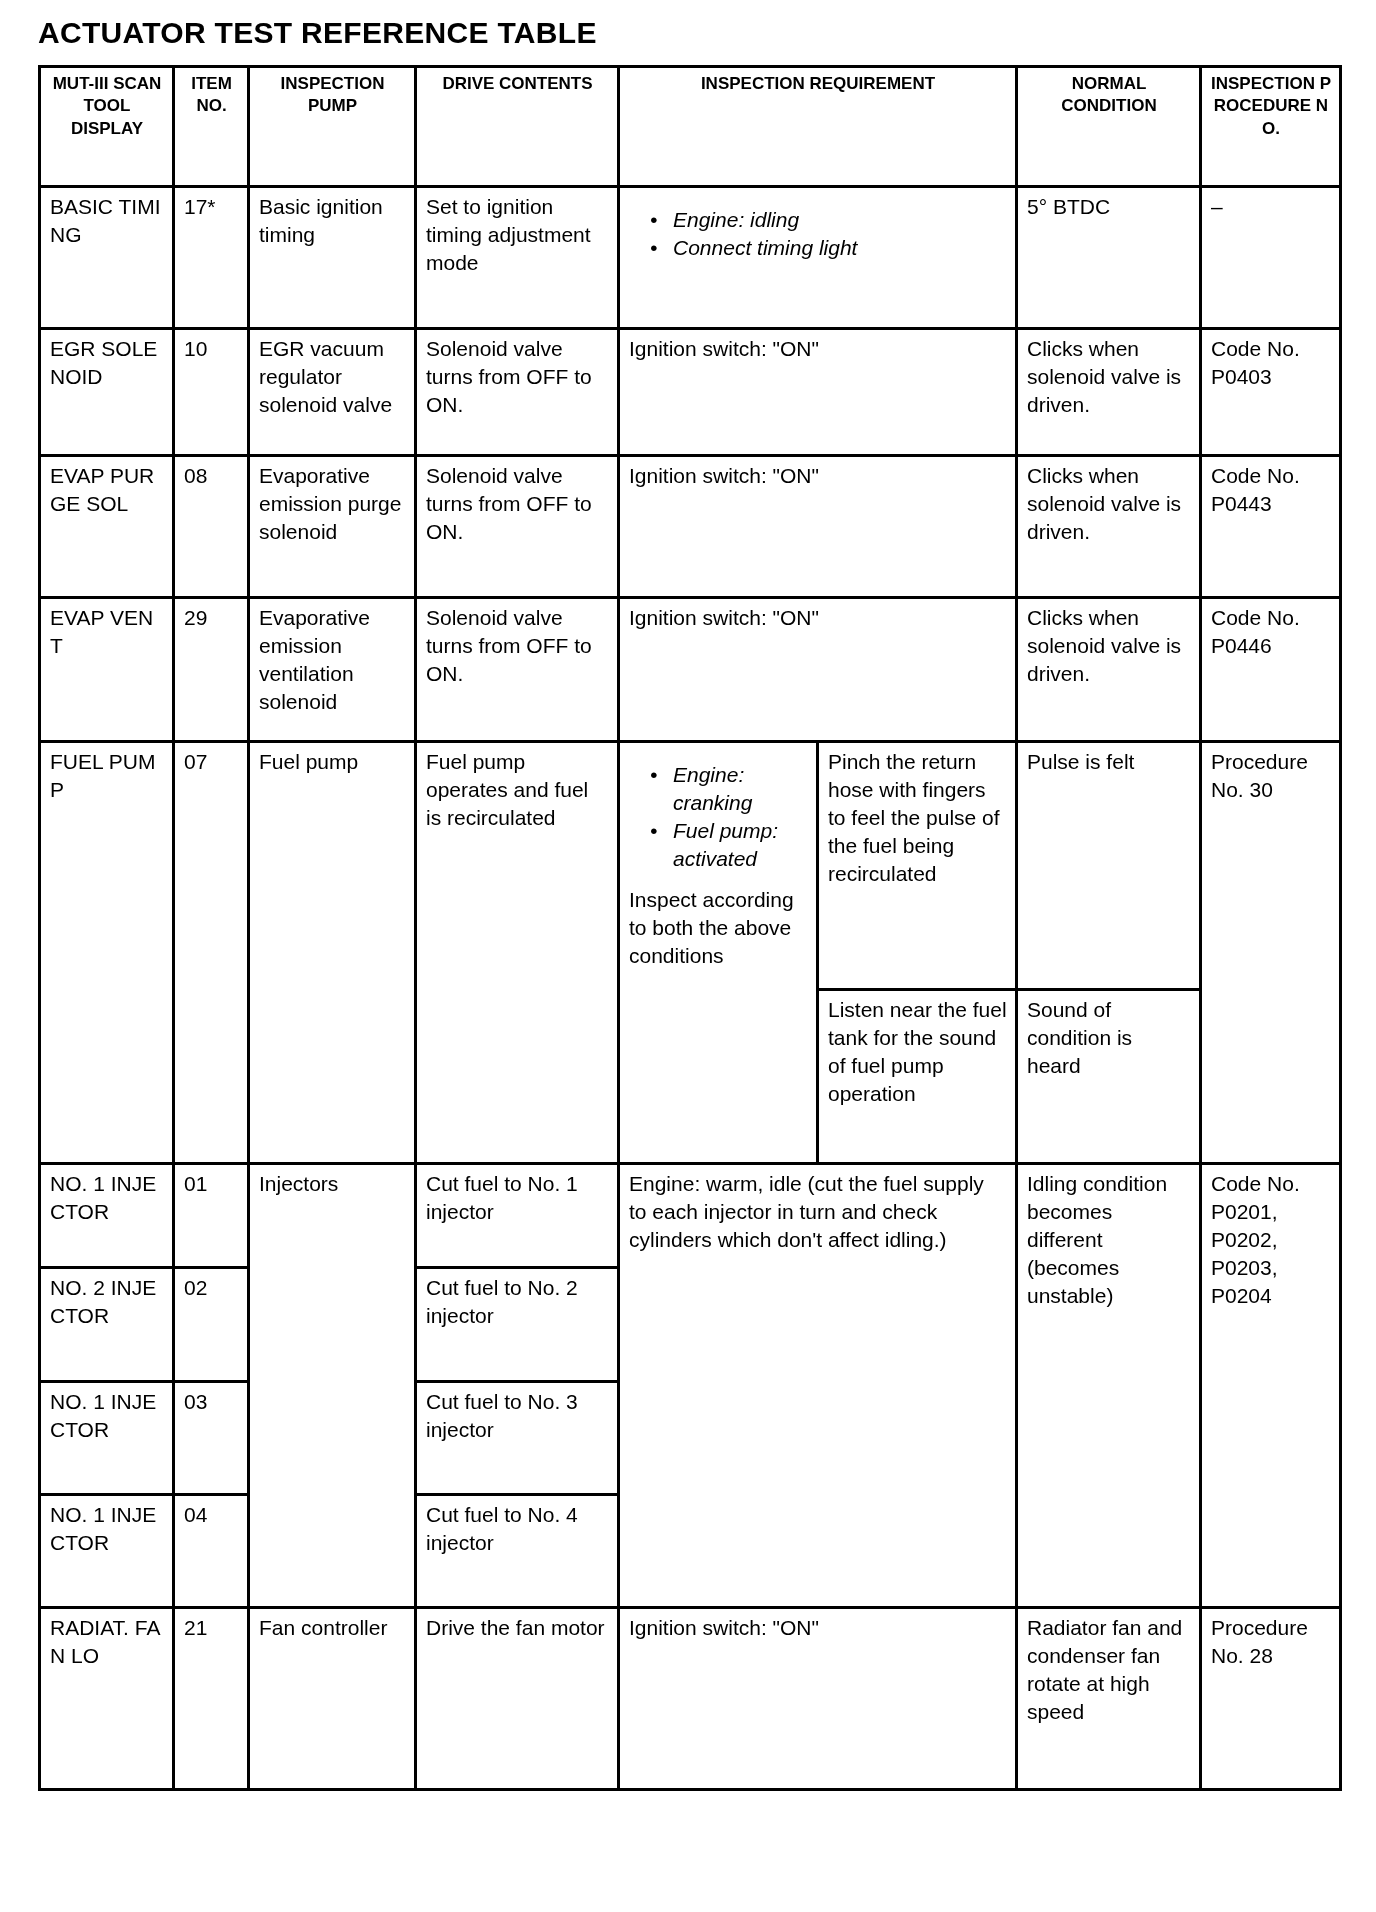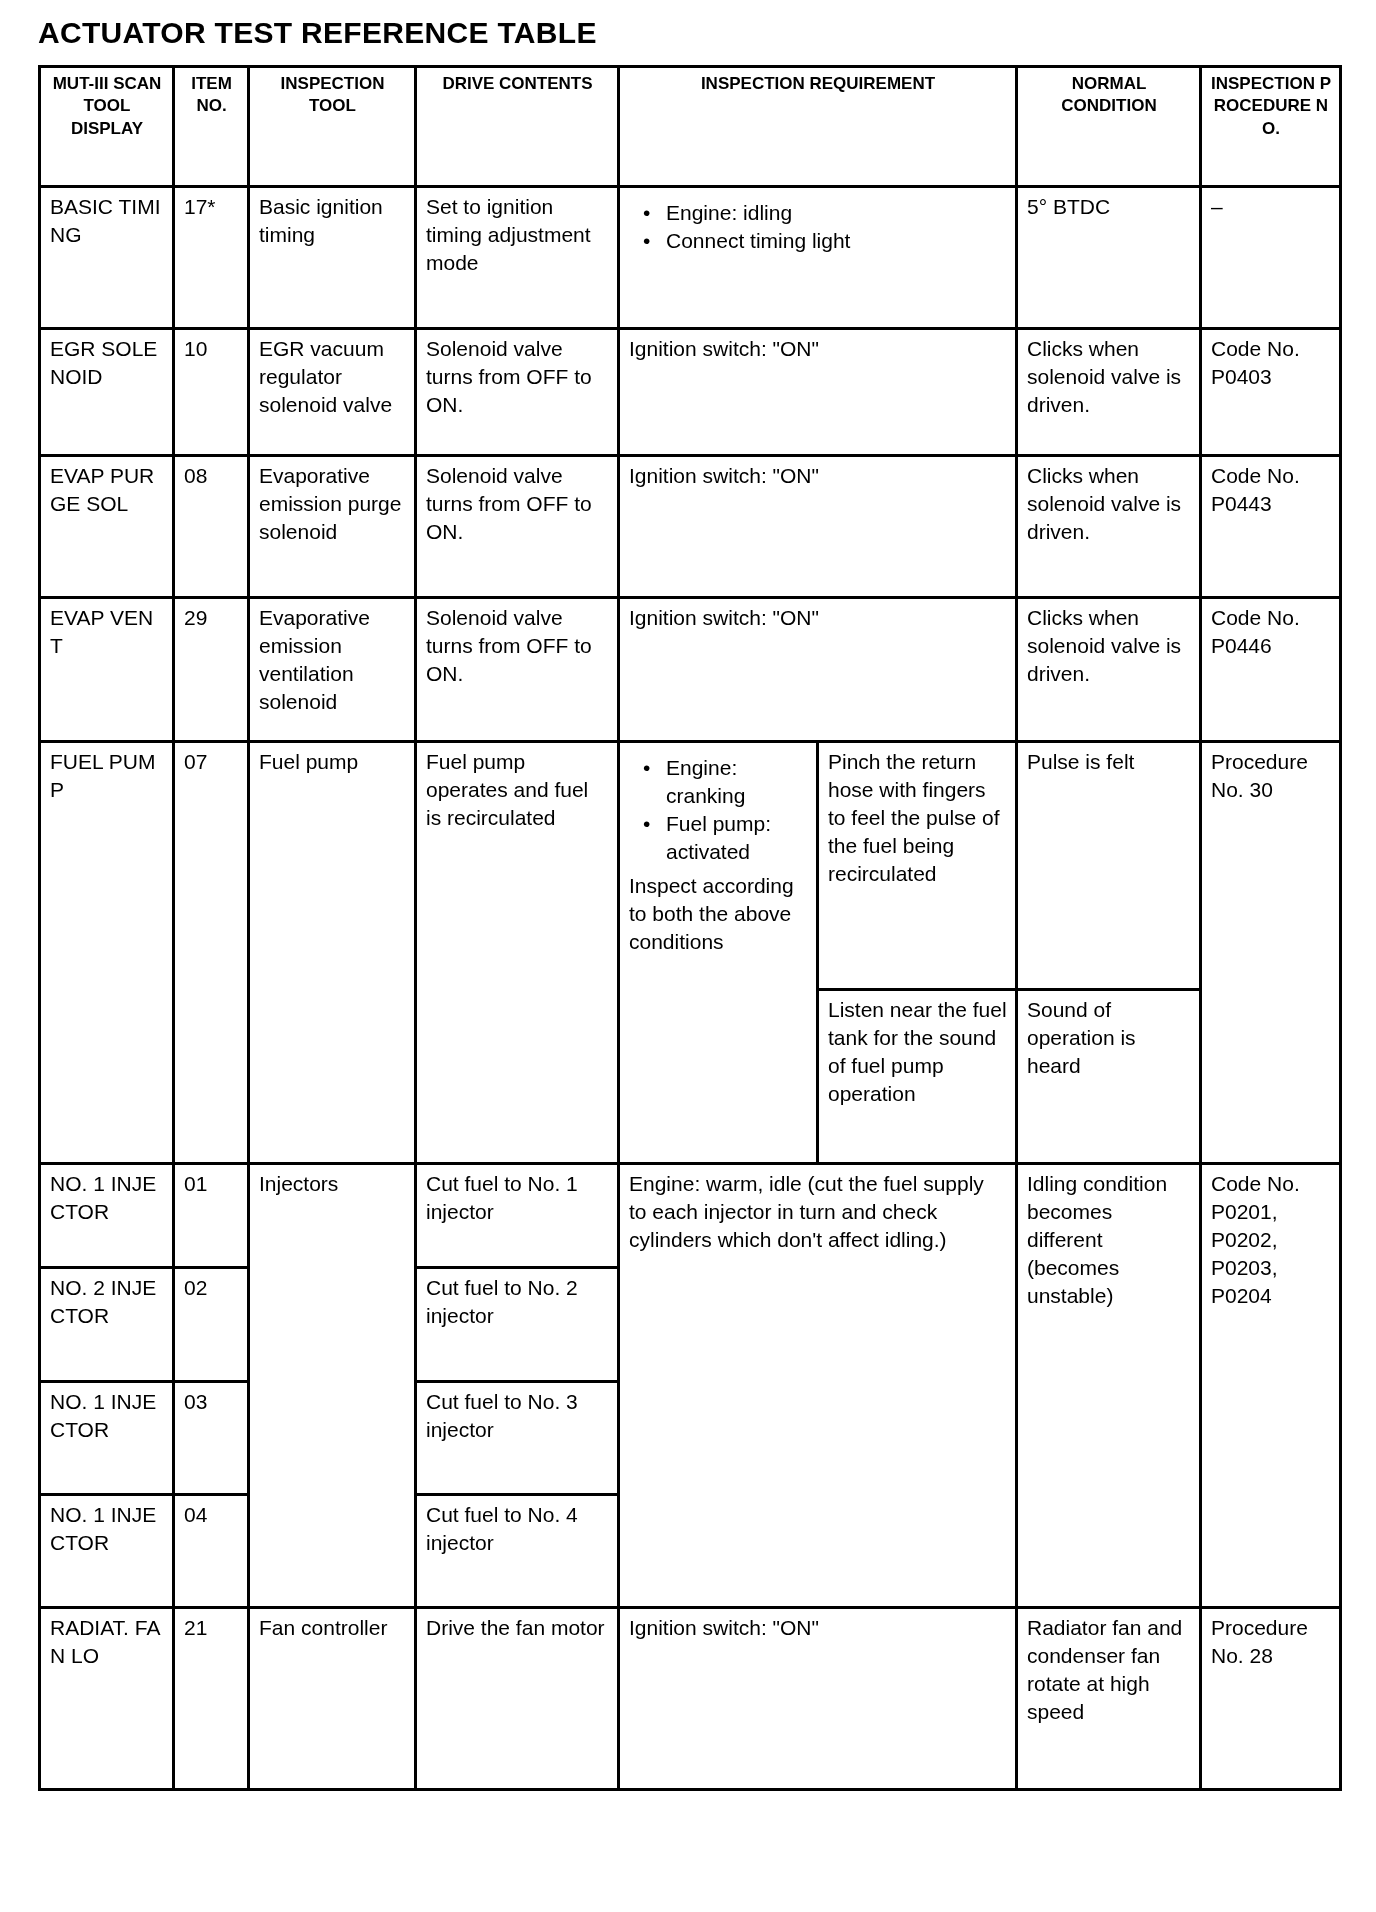--- a/index.html
+++ b/index.html
@@ -36,21 +36,21 @@
     font-weight: bold;
     line-height: 1.32;
     text-align: center;
   }
   td {
     font-size: 21px;
     font-weight: normal;
     line-height: 1.33;
   }
   td.brk, th.brk { word-break: break-all; }
-  ul.bullets { list-style: none; margin: 6px; padding: 0; }
+  ul.bullets { list-style: none; margin: 13px; padding: 0; font-style: italic; }
   ul.bullets li { position: relative; padding-left: 31px; }
   ul.bullets li::before {
     content: "\2022";
     position: absolute;
     left: 8px;
     top: 0;
   }
   .note {
     font-size: 22px;
     font-style: italic;
@@ -73,21 +73,21 @@
       <col style="width:199px">
       <col style="width:199px">
       <col style="width:184px">
       <col style="width:140px">
     </colgroup>
     <tbody>
 
       <tr style="height:120px">
         <th>MUT-III SCAN TOOL DISPLAY</th>
         <th>ITEM NO.</th>
-        <th>INSPECTION TOOL</th>
+        <th>INSPECTION PUMP</th>
         <th>DRIVE CONTENTS</th>
         <th colspan="2">INSPECTION REQUIREMENT</th>
         <th>NORMAL CONDITION</th>
         <th class="brk">INSPECTION PROCEDURE NO.</th>
       </tr>
 
       <tr style="height:142px">
         <td class="brk">BASIC TIMING</td>
         <td>17*</td>
         <td>Basic ignition timing</td>
@@ -144,21 +144,21 @@
           </ul>
           <div>Inspect according to both the above conditions</div>
         </td>
         <td>Pinch the return hose with fingers to feel the pulse of the fuel being recirculated</td>
         <td>Pulse is felt</td>
         <td rowspan="2">Procedure No. 30</td>
       </tr>
 
       <tr style="height:174px">
         <td>Listen near the fuel tank for the sound of fuel pump operation</td>
-        <td>Sound of operation is heard</td>
+        <td>Sound of condition is heard</td>
       </tr>
 
       <tr style="height:104px">
         <td class="brk">NO. 1 INJECTOR</td>
         <td>01</td>
         <td rowspan="4">Injectors</td>
         <td>Cut fuel to No. 1 injector</td>
         <td colspan="2" rowspan="4">Engine: warm, idle (cut the fuel supply to each injector in turn and check cylinders which don't affect idling.)</td>
         <td rowspan="4">Idling condition becomes different (becomes unstable)</td>
         <td rowspan="4">Code No. P0201, P0202, P0203, P0204</td>

